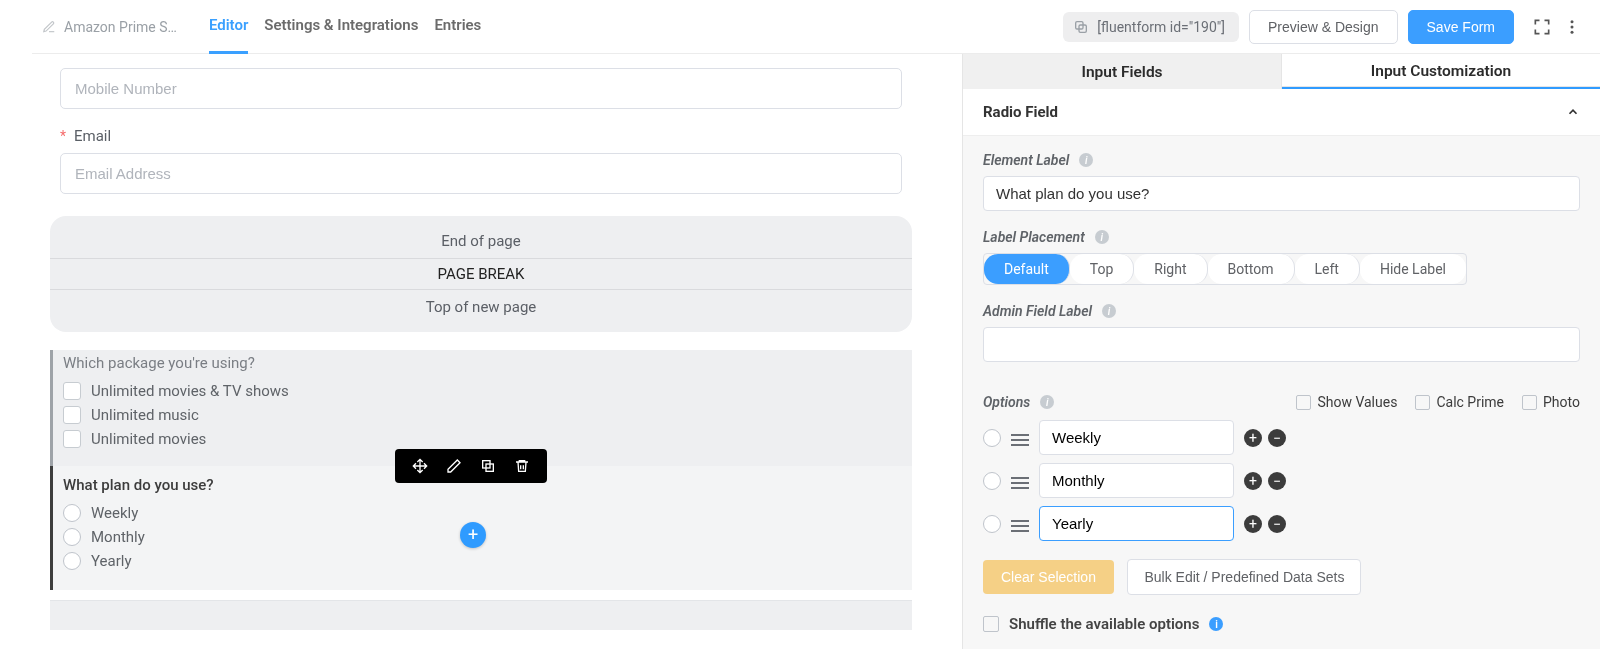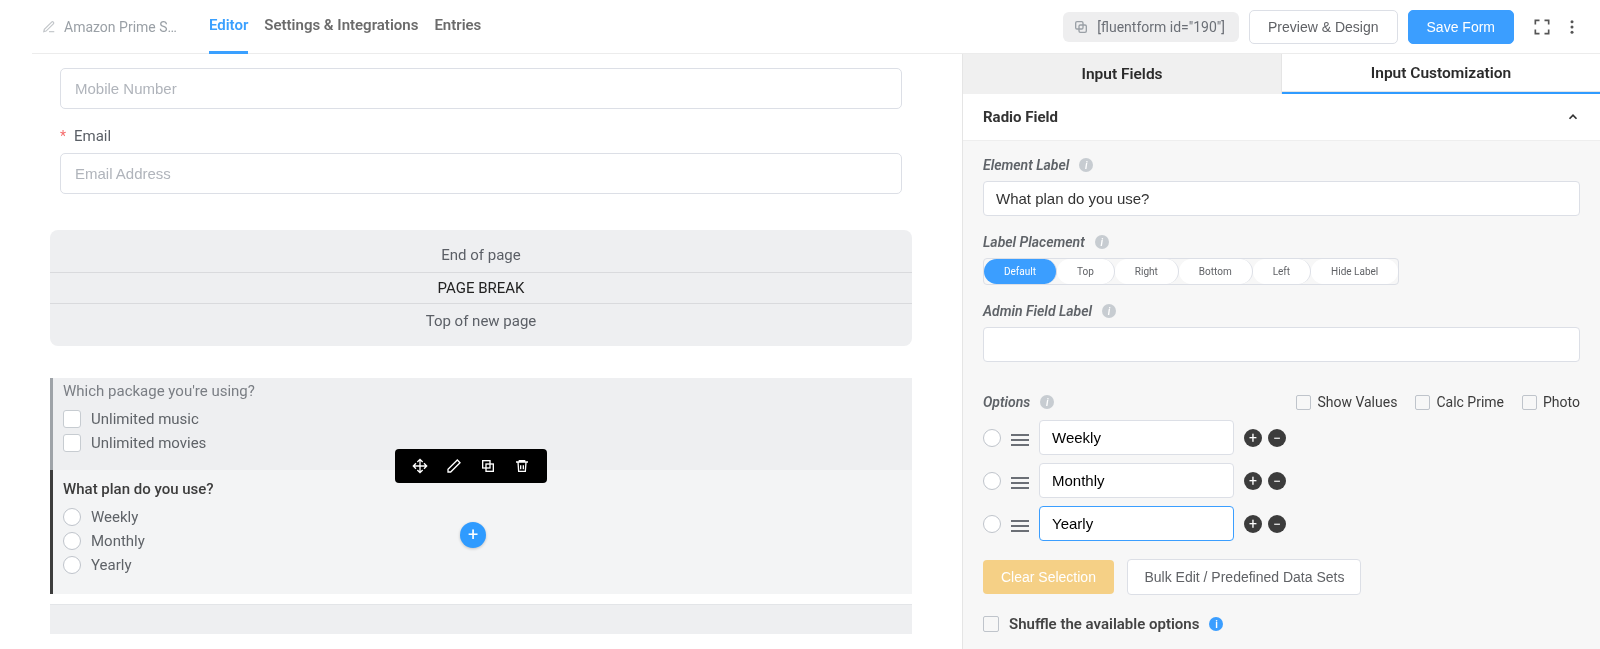--- a/index.html
+++ b/index.html
@@ -147,24 +147,24 @@
     align-items: center;
     gap: 8px;
     margin-bottom: 8px;
     font-size: 15px;
     color: #5a5f66;
   }
   .required-star { color: #f56c6c; font-size: 14px; line-height: 1; }
 
   .pagebreak-block {
     background: #eeeff1;
-    border-radius: 8px;
+    border-radius: 16px;
     padding: 14px 0;
     text-align: center;
-    margin: 32px 0;
+    margin: 18px 0;
   }
   .pagebreak-divider {
     border: none;
     border-top: 1px solid #d9dadd;
     margin: 6px 0;
   }
   .pb-mid { font-weight: 400; color: #222; font-size: 15px; }
   .pb-side { color: #5b5f66; font-size: 15px; padding: 2px 0;}
 
   .chk-label { color: #5f6368; font-size: 15px; }
@@ -301,21 +301,21 @@
 
   .btn-group {
     display: flex;
     border: 1px solid #dcdfe6;
     border-radius: 4px;
     overflow: hidden;
     width: fit-content;
   }
   .btn-group .seg {
     padding: 7px 20px;
-    font-size: 10px;
+    font-size: 14px;
     border-right: 1px solid #dcdfe6;
     background: #fff;
     cursor: pointer;
     color: #606266;
     border-radius: 14px;
   }
   .btn-group .seg:last-child { border-right: none; }
   .btn-group .seg.active { background: #3b9eff; color: #fff; }
 
   .options-header {
@@ -474,20 +474,24 @@
         <hr class="pagebreak-divider">
         <div class="pb-mid">PAGE BREAK</div>
         <hr class="pagebreak-divider">
         <div class="pb-side">Top of new page</div>
       </div>
 
       <div class="field-block selected-grey pkg-block">
         <div class="pkg-title">Which package you're using?</div>
         <div class="chk-row">
           <div class="chk-box"></div>
+          <span class="chk-label">Unlimited movies &amp; TV shows</span>
+        </div>
+        <div class="chk-row">
+          <div class="chk-box"></div>
           <span class="chk-label">Unlimited music</span>
         </div>
         <div class="chk-row">
           <div class="chk-box"></div>
           <span class="chk-label">Unlimited movies</span>
         </div>
       </div>
 
       <div class="field-block selected-active">
         <div class="plan-title">What plan do you use?</div>

